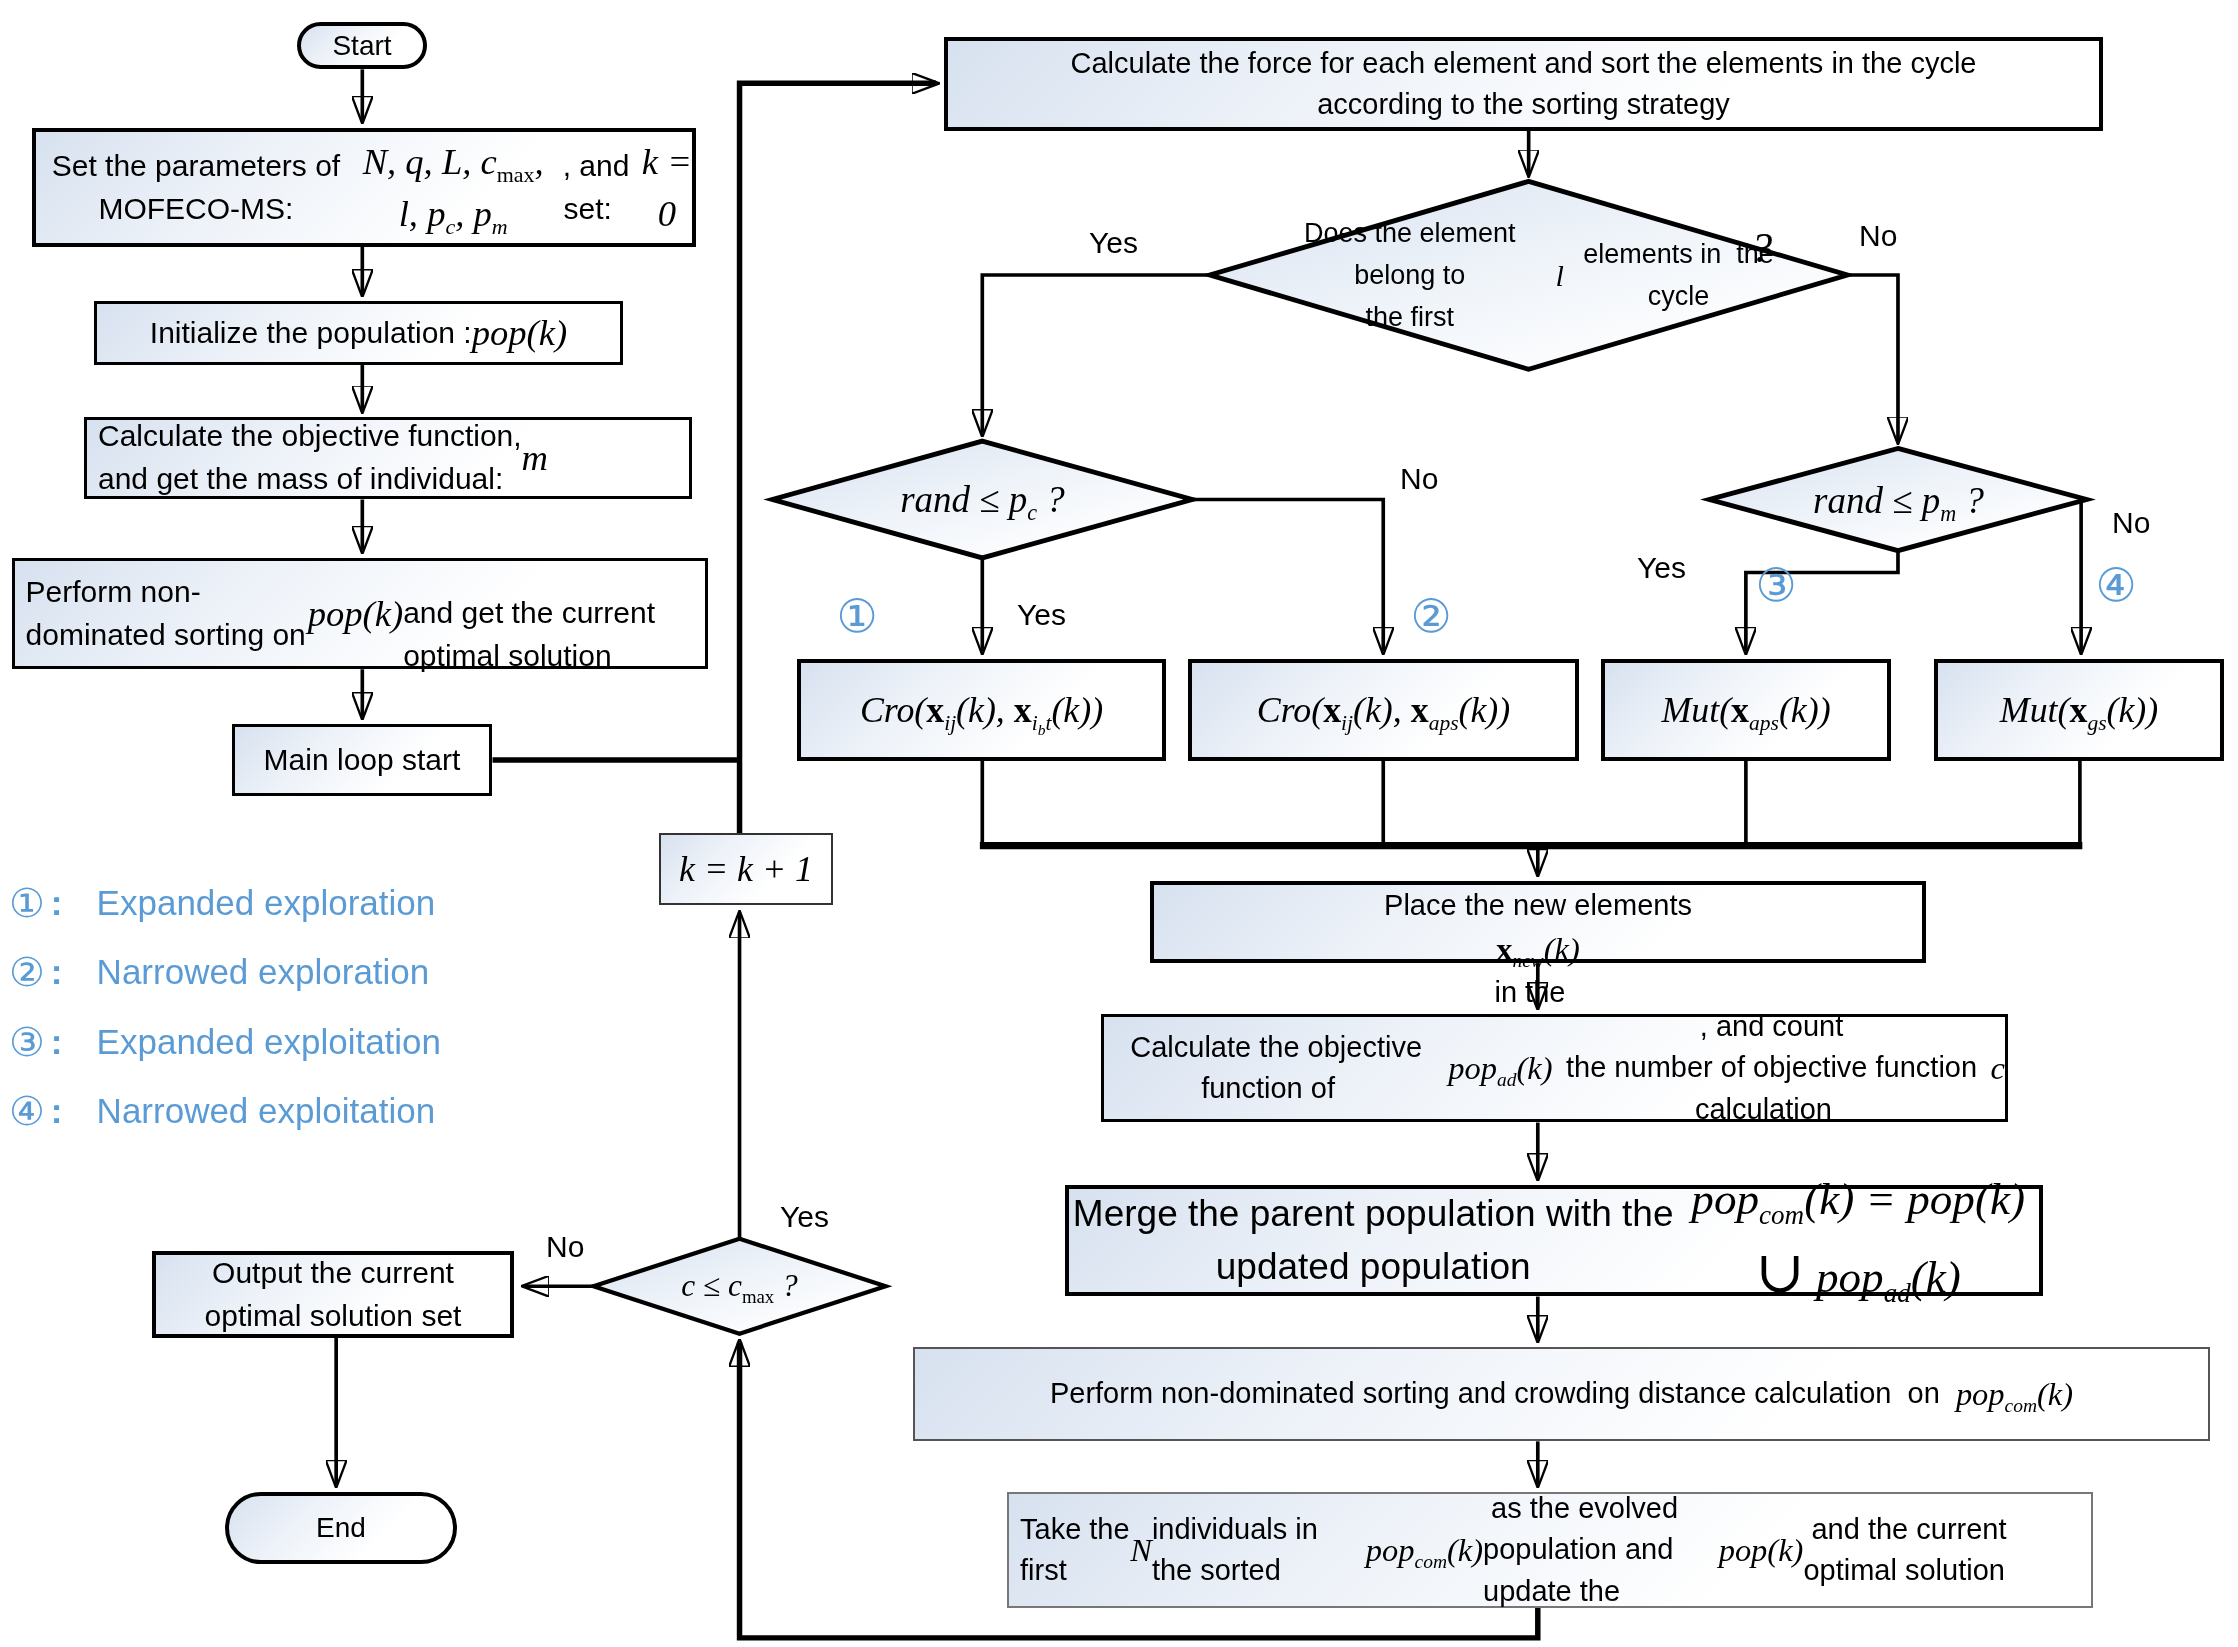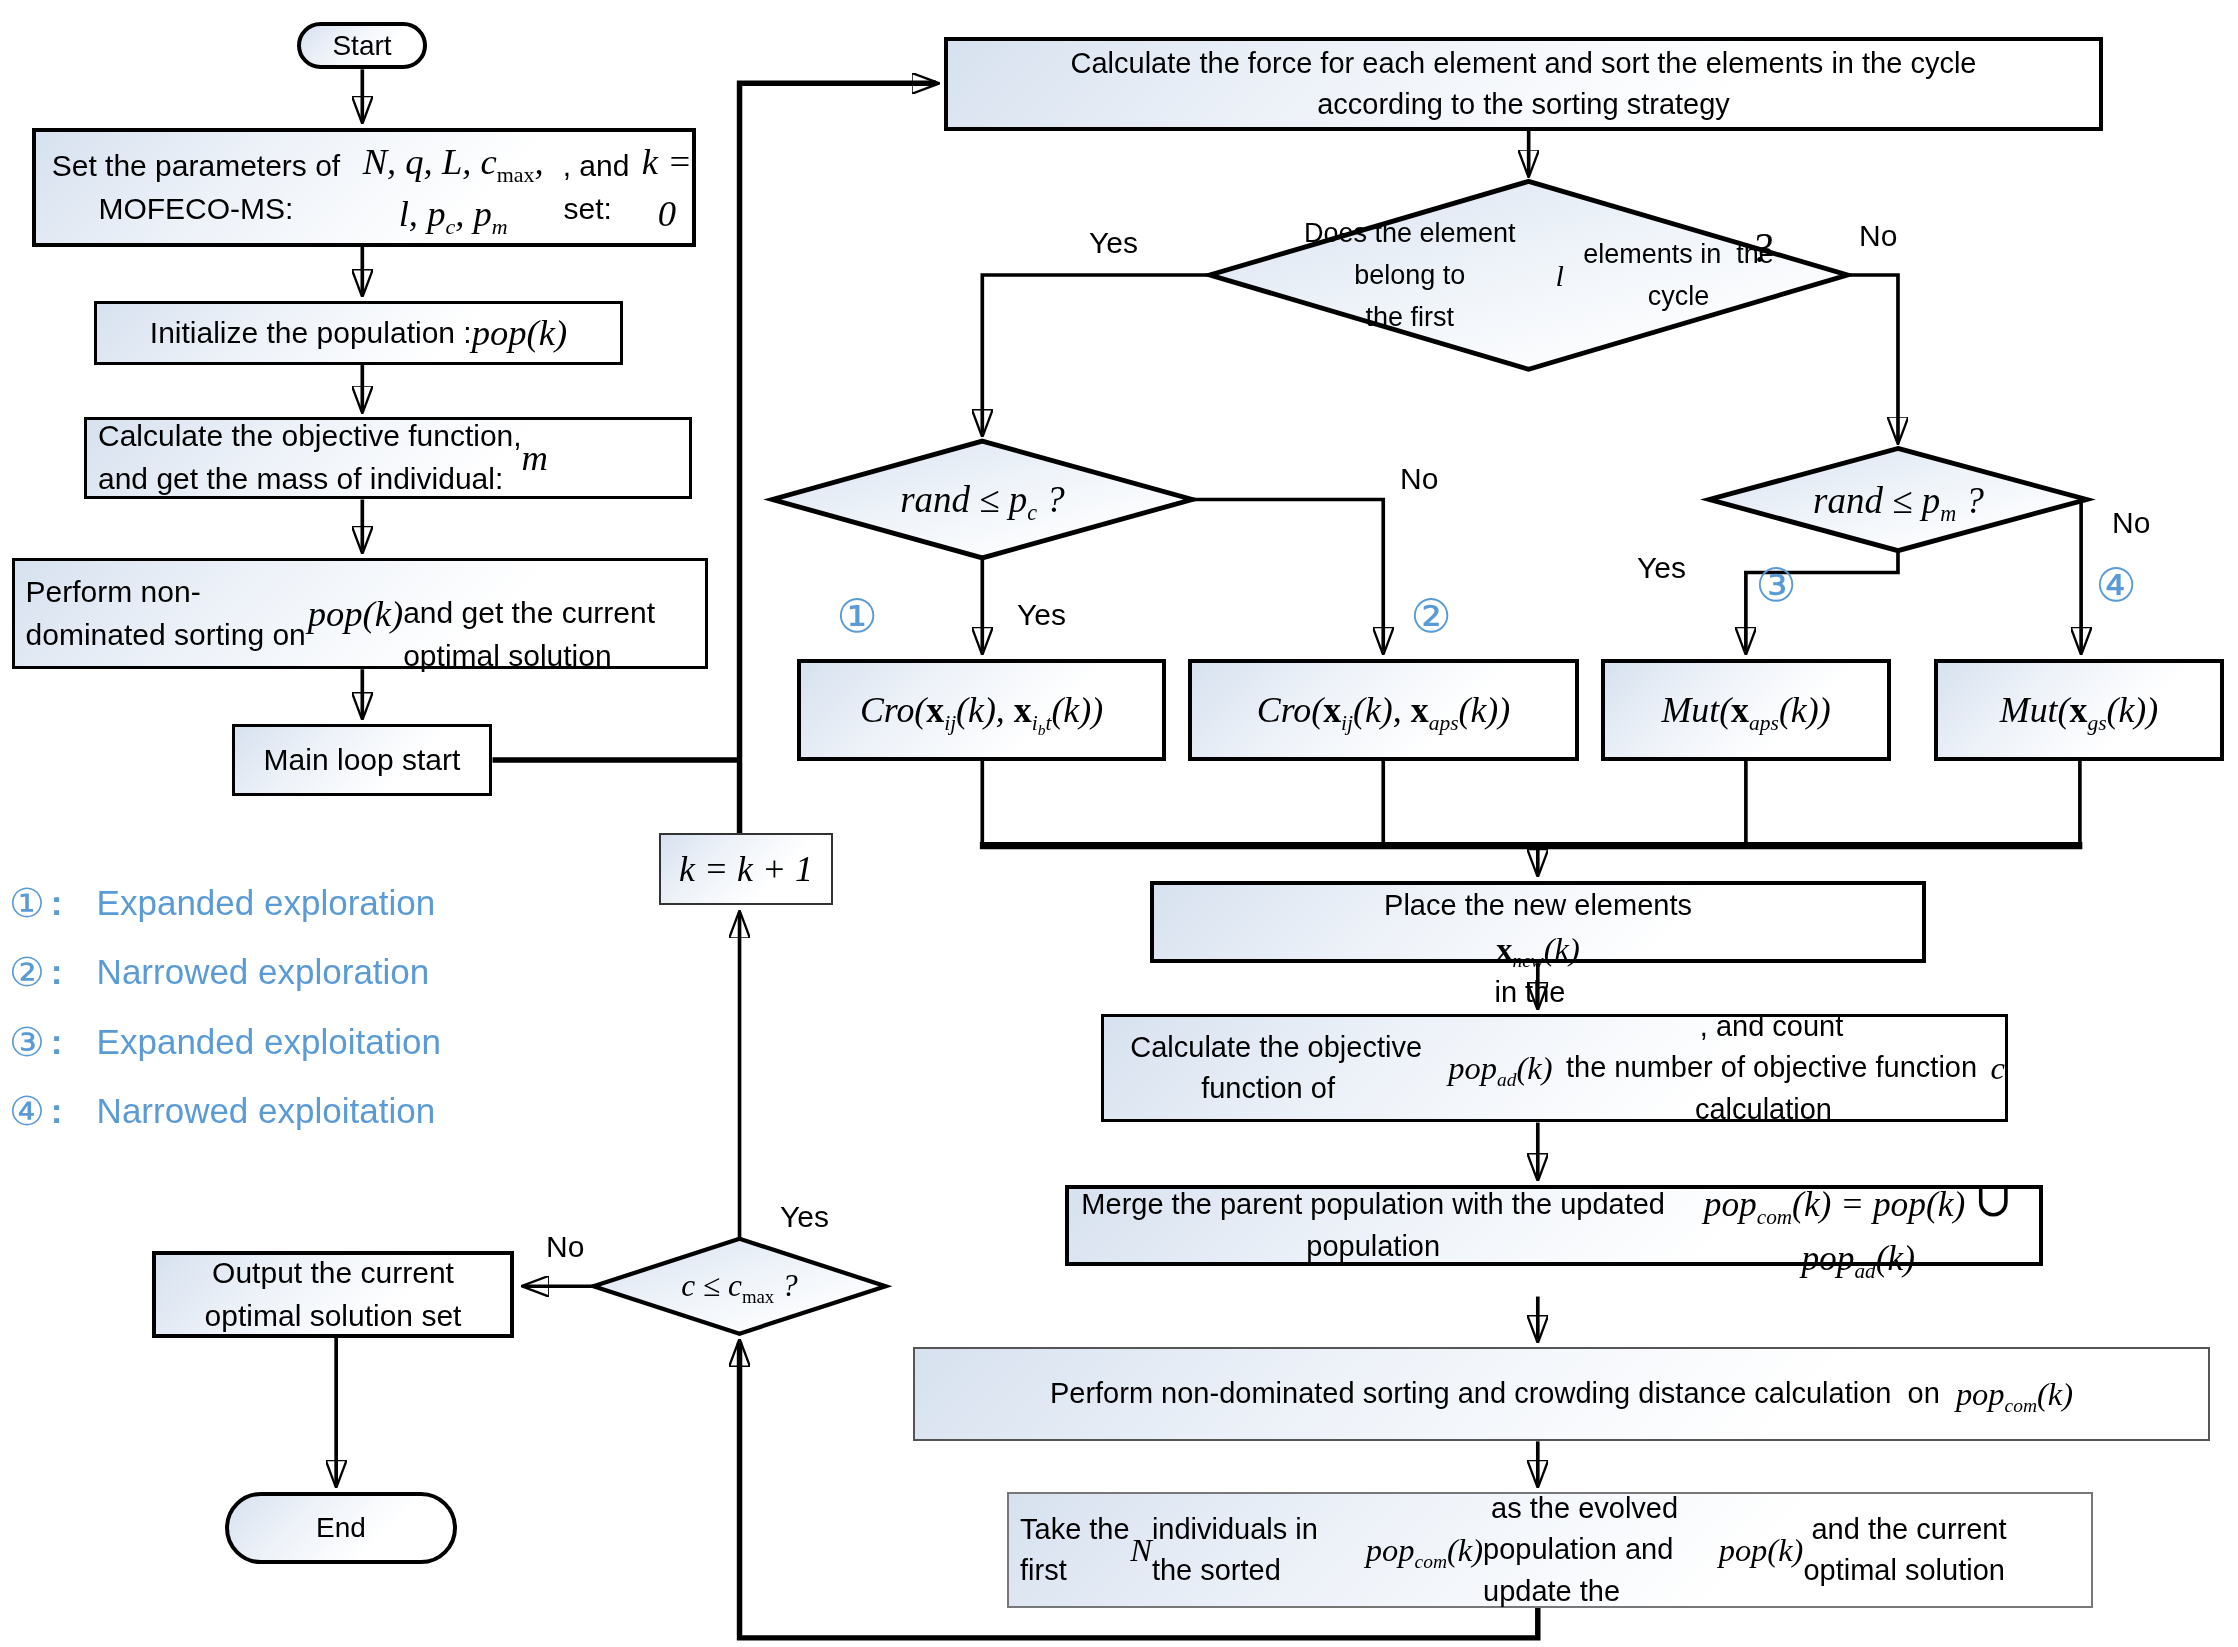--- a/index.html
+++ b/index.html
@@ -102,21 +102,21 @@
       <span class="m">Cro(<b>x</b><sub>ij</sub>(k), <b>x</b><sub>aps</sub>(k))</span>
     </div>
   <div class="node" style="left:1601px;top:659px;width:290px;height:102px;font-size:32px;">
       <span class="m">Mut(<b>x</b><sub>aps</sub>(k))</span>
     </div>
   <div class="node" style="left:1934px;top:659px;width:290px;height:102px;font-size:32px;">
       <span class="m">Mut(<b>x</b><sub>gs</sub>(k))</span>
     </div>
   <div class="node al" style="left:1150px;top:881px;width:776px;height:82px;font-size:29px;flex-direction:column;">Place the new elements<span class="m"><b>x</b><sub>new</sub>(k)</span> in the &nbsp;<span class="m">pop<sub>ad</sub>(k)</span></div>
   <div class="node b6" style="left:1101px;top:1014px;width:907px;height:108px;font-size:29px;">Calculate the objective function of &nbsp;<span class="m">pop<sub>ad</sub>(k)</span> , and count<br>the number of objective function calculation &nbsp;<span class="m">c</span></div>
-  <div class="node" style="left:1065px;top:1185px;width:978px;height:81px;font-size:29px;">Merge the parent population with the updated population<br><span class="m big">pop<sub>com</sub>(k) = pop(k) <span class="cup">∪</span> pop<sub>ad</sub>(k)</span></div>
+  <div class="node" style="left:1065px;top:1185px;width:978px;height:111px;font-size:37px;">Merge the parent population with the updated population<br><span class="m big">pop<sub>com</sub>(k) = pop(k) <span class="cup">∪</span> pop<sub>ad</sub>(k)</span></div>
   <div class="node thin" style="left:913px;top:1347px;width:1297px;height:94px;font-size:29px;border-color:#555;">Perform non-dominated sorting and crowding distance calculation &nbsp;on &nbsp;<span class="m">pop<sub>com</sub>(k)</span></div>
   <div class="node thin al" style="left:1007px;top:1492px;width:1086px;height:116px;font-size:29px;border-color:#777;">Take the first <span class="m">N</span> individuals in the sorted &nbsp;<span class="m">pop<sub>com</sub>(k)</span> &nbsp;as the evolved<br>population and update the &nbsp;<span class="m">pop(k)</span> &nbsp;and the current optimal solution</div>
   <div class="node" style="left:152px;top:1251px;width:362px;height:87px;">Output the current<br>optimal solution set</div>
   <div class="node pill" style="left:225px;top:1492px;width:232px;height:72px;font-size:28px;">End</div>
 
   <div class="dtext" style="left:1264px;top:206px;width:529px;height:140px;font-size:27px;line-height:1.55;">Does the element belong to<br>the first <span class="m">l</span> elements in&nbsp; the cycle<span class="q m">?</span></div>
   <div class="dtext" style="left:812px;top:467px;width:341px;height:65px;font-size:33px;">
       <span class="m">rand ≤ p<sub>c</sub> ?</span>
     </div>
   <div class="dtext" style="left:1731px;top:469px;width:335px;height:62px;font-size:33px;">

